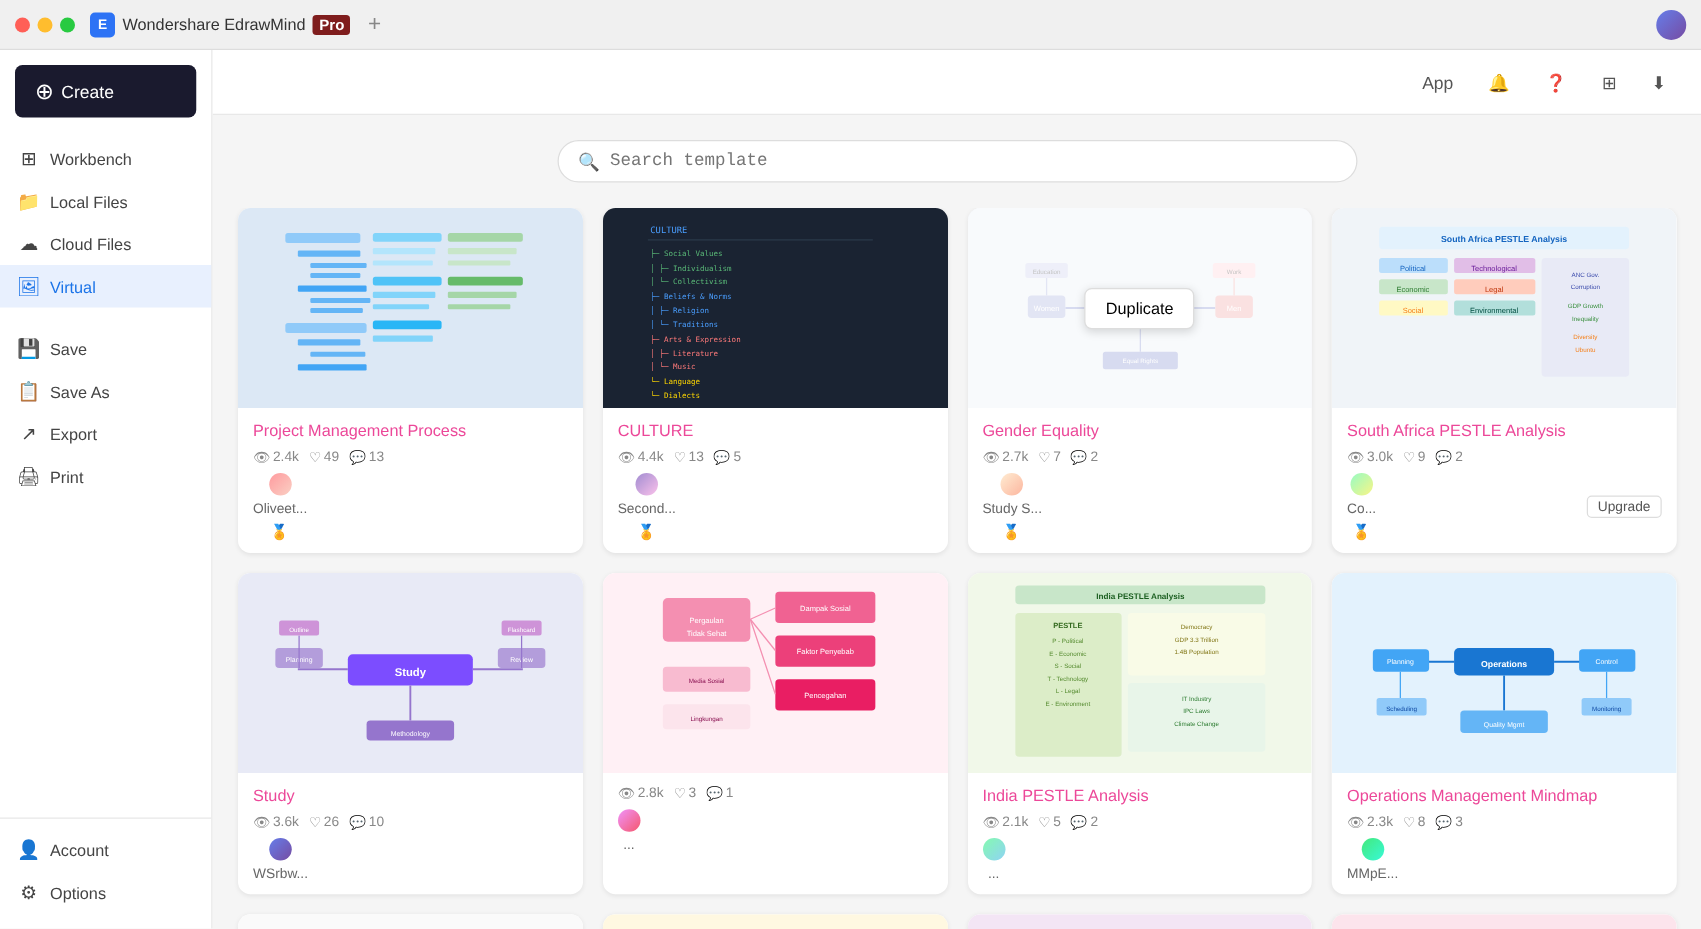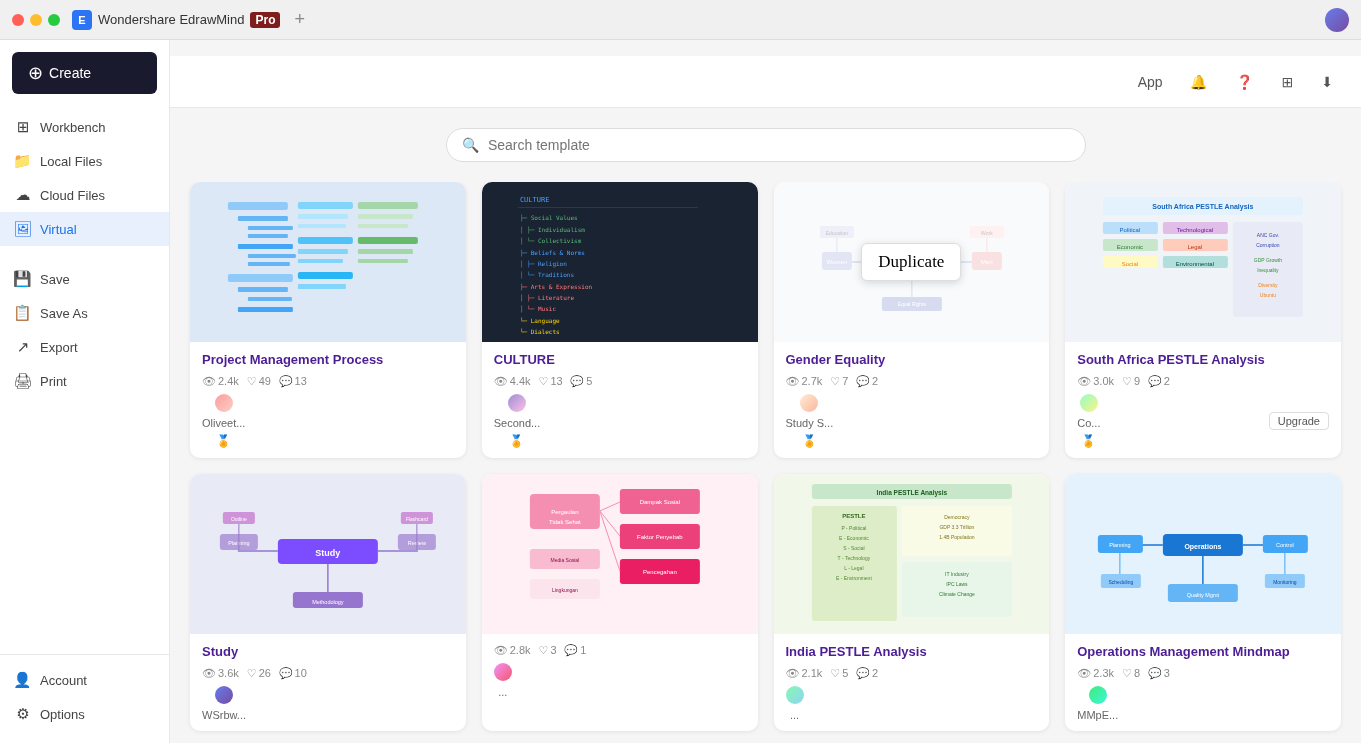--- a/index.html
+++ b/index.html
@@ -78,35 +78,35 @@
       display: flex;
       align-items: center;
       justify-content: space-between;
       padding: 0 20px;
       flex-shrink: 0;
     }
     .header-right { display: flex; align-items: center; gap: 12px; }
     .header-btn { background: none; border: none; cursor: pointer; font-size: 14px; color: #555; padding: 4px 8px; border-radius: 4px; }
 
     
-    .main-content { flex: 1; overflow: hidden; display: flex; flex-direction: column; margin-top: 16px; }
+    .main-content { flex: 1; overflow: hidden; display: flex; flex-direction: column; }
     .search-area { padding: 20px; display: flex; justify-content: center; }
     .search-box {
       width: 640px;
       display: flex;
       align-items: center;
       gap: 8px;
       background: white;
       border: 1px solid #ddd;
       border-radius: 24px;
       padding: 8px 16px;
       font-size: 14px;
       color: #888;
     }
-    .search-box input { border: none; outline: none; flex: 1; font-size: 14px; color: #000000; background: transparent; }
+    .search-box input { border: none; outline: none; flex: 1; font-size: 14px; color: #000000; background: transparent; font-family: Liberation Mono, monospace; }
 
     
     .gallery-scroll { flex: 1; overflow-y: auto; padding: 0 20px 20px; }
     .gallery-grid {
       display: grid;
       grid-template-columns: repeat(4, 1fr);
       gap: 16px;
     }
     .card {
       background: white;
@@ -116,21 +116,21 @@
       cursor: pointer;
       transition: box-shadow 0.2s;
     }
     .card-image {
       width: 100%;
       height: 160px;
       overflow: hidden;
       position: relative;
     }
     .card-content { padding: 10px 12px; }
-    .card-title { font-size: 13px; font-weight: 700; color: #4c1d95; margin-bottom: 6px; line-height: 1.3; }
+    .card-title { font-size: 13px; font-weight: 400; color: #ec4899; margin-bottom: 6px; line-height: 1.3; }
     .card-stats { display: flex; align-items: center; gap: 8px; font-size: 11px; color: #888; margin-bottom: 6px; }
     .stat { display: flex; align-items: center; gap: 2px; }
     .card-footer { display: flex; align-items: center; justify-content: space-between; }
     .card-author { display: flex; align-items: center; gap: 5px; font-size: 11px; color: #666; flex-direction: column; }
     .author-avatar { width: 18px; height: 18px; border-radius: 50%; overflow: hidden; }
     .gold-badge { color: #f5a623; font-size: 12px; }
     .upgrade-btn {
       background: none;
       border: 1px solid #ddd;
       border-radius: 4px;
@@ -147,25 +147,24 @@
       background: rgba(255,255,255,0.7);
       display: flex;
       align-items: center;
       justify-content: center;
     }
     .duplicate-btn {
       background: white;
       border: 1px solid #ddd;
       border-radius: 6px;
       padding: 8px 16px;
-      font-size: 17px;
+      font-size: 13px;
       cursor: pointer;
       box-shadow: 0 2px 8px rgba(0,0,0,0.15);
       font-weight: 500;
-      font-family: Liberation Serif, serif;
     }
 
     
     .gallery-scroll::-webkit-scrollbar { width: 6px; }
     .gallery-scroll::-webkit-scrollbar-track { background: transparent; }
     .gallery-scroll::-webkit-scrollbar-thumb { background: #ccc; border-radius: 3px; }
 
     
     .card-svg { width: 100%; height: 100%; }
   </style>

